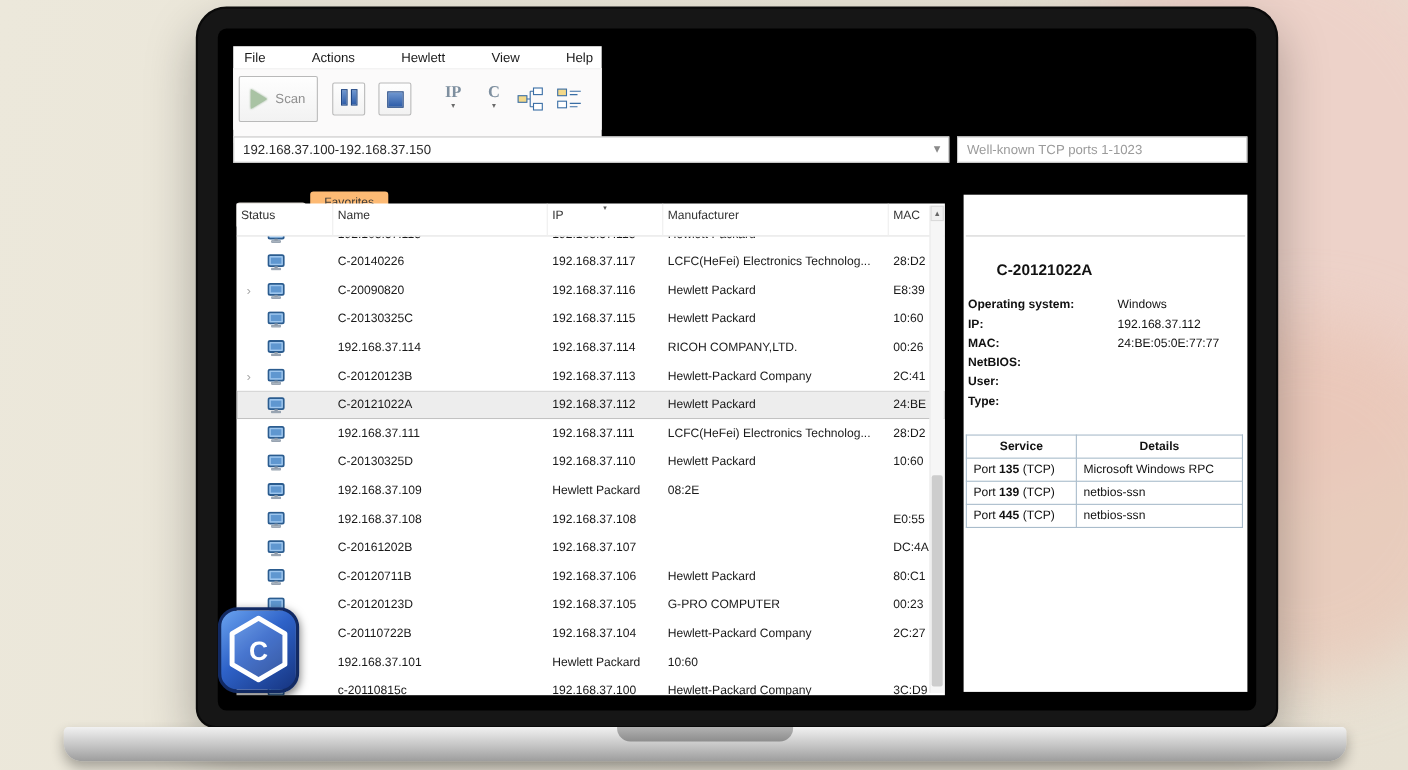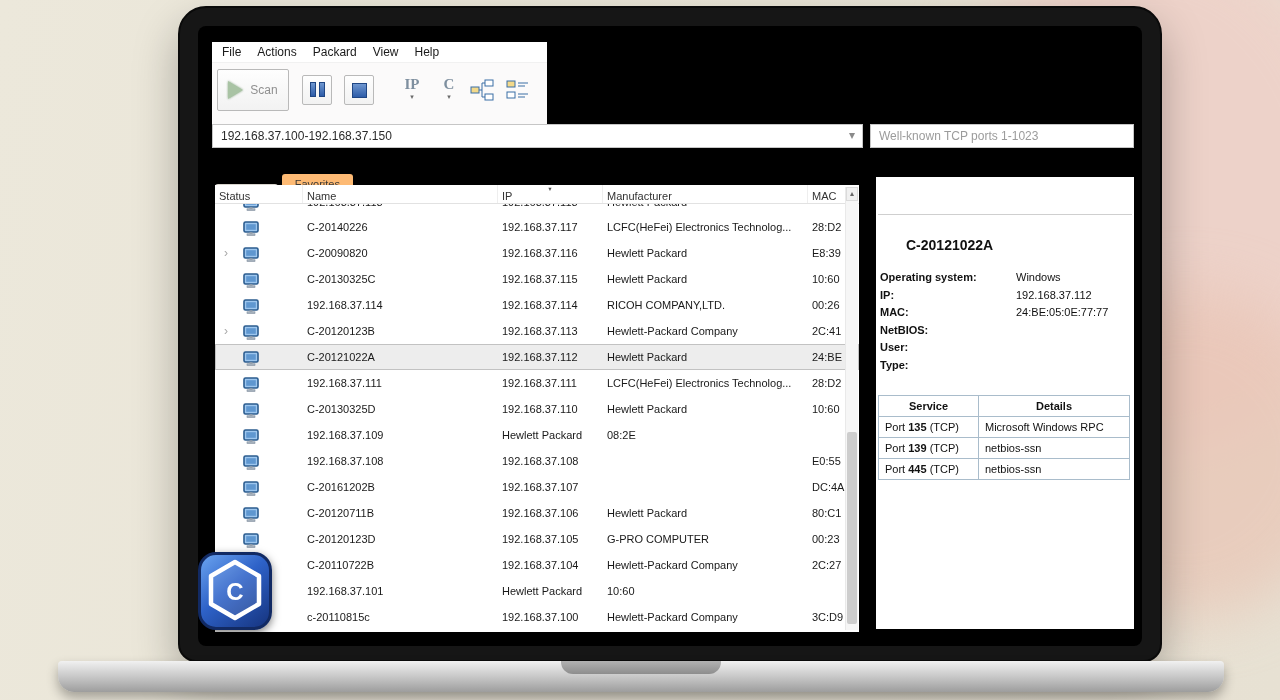--- a/index.html
+++ b/index.html
@@ -23,21 +23,21 @@
           background:linear-gradient(#f1f1f1,#c4c4c4 55%,#9d9d9d);
           border-radius:4px 4px 16px 16px; box-shadow:0 6px 12px rgba(0,0,0,.30); }
   .notch { position:absolute; left:50%; transform:translateX(-50%); top:0;
            width:160px; height:13px; background:linear-gradient(#b2b2b2,#8d8d8d);
            border-radius:0 0 12px 12px; }
 
   
   .app { position:absolute; left:14px; top:16px; width:922px; height:590px; font-size:11px; color:#191919; }
 
   .white-top { position:absolute; left:0; top:0; width:335px; height:76px; background:#fff; }
-  .menubar { height:20px; display:flex; align-items:center; padding-left:2px; }
+  .menubar { height:20px; display:flex; align-items:center; padding-left:2px;gap:26px; }
   .menu-item { padding:0 8px; font-size:12px; color:#1a1a1a; cursor:default; }
   .toolbar { position:relative; height:68px; background:#fbfafa; border-top:1px solid #f1f1f1; }
 
   .btn { position:absolute; background:linear-gradient(#fefefe,#f2f2f2); border:1px solid #b9b9b9; border-radius:2px; }
   .scan-btn { left:5px; top:6px; width:72px; height:42px; display:flex; align-items:center; justify-content:center; gap:7px; }
   .play-icon { width:0; height:0; border-left:15px solid #a9c3a4; border-top:9px solid transparent; border-bottom:9px solid transparent;
                filter:drop-shadow(0 0 1px #86a582); }
   .scan-label { color:#8f8f8f; font-size:12px; }
   .sq-btn { width:30px; height:30px; top:12px; display:flex; align-items:center; justify-content:center; }
   .pause-btn { left:90px; } .stop-btn { left:132px; }
@@ -64,21 +64,21 @@
   .tabs-row { position:absolute; top:112px; left:0; height:22px; }
   .tab { display:inline-block; vertical-align:bottom; padding:0 13px; font-size:11px; border-radius:3px 3px 0 0; cursor:default;margin-top:20px; }
   .tab.active { background:#d8d4cd; color:#161616; height:22px; line-height:22px; margin-left:3px; }
   .tab.inactive { background:#fdba74; color:#3c3a36; height:32px; line-height:20px; margin-left:1px; }
 
   
   .content { position:absolute; top:135px; left:0; width:922px; height:455px; }
 
   .list { position:absolute; left:3px; top:8px; width:644px; height:447px; background:#fff; overflow:hidden; }
   .lheader, .row { display:grid; grid-template-columns:88px 195px 105px 205px 1fr; }
-  .lheader { height:19px; border-bottom:1px solid #e2e2e2; }
+  .lheader { height:30px; border-bottom:1px solid #e2e2e2; }
   .hc { font-size:11px; color:#333; line-height:23px; padding-left:4px; border-right:1px solid #eeeeee;
         position:relative; white-space:nowrap; overflow:hidden; cursor:default; }
   .hc:last-child { border-right:none; }
   .sort-arrow { position:absolute; top:-7px; left:50%; transform:translateX(-50%) scale(.5); color:#555; }
   .rows { height:423px; overflow:hidden; }
   .row { height:26px; }
   .row.selected { background:#ededed; box-shadow:inset 0 0 0 1px #c2c2c2; }
   .row.clip-top { height:10px; overflow:hidden; }
   .row.clip-top .c { margin-top:-15px; }
   .c { line-height:26px; padding-left:4px; white-space:nowrap; overflow:hidden; font-size:11px; color:#191919; }
@@ -119,21 +119,21 @@
 
 <div class="laptop">
   <div class="screen">
 
     <div class="app">
 
       <div class="white-top">
         <div class="menubar">
             <span class="menu-item">File</span>
             <span class="menu-item">Actions</span>
-            <span class="menu-item">Packard</span>
+            <span class="menu-item">Hewlett</span>
             <span class="menu-item">View</span>
             <span class="menu-item">Help</span>
           </div>
         <div class="toolbar">
           <div class="btn scan-btn">
             <span class="play-icon"></span>
             <span class="scan-label">Scan</span>
           </div>
           <div class="btn sq-btn pause-btn">
             <span class="pause-icon"><i></i><i></i></span>

